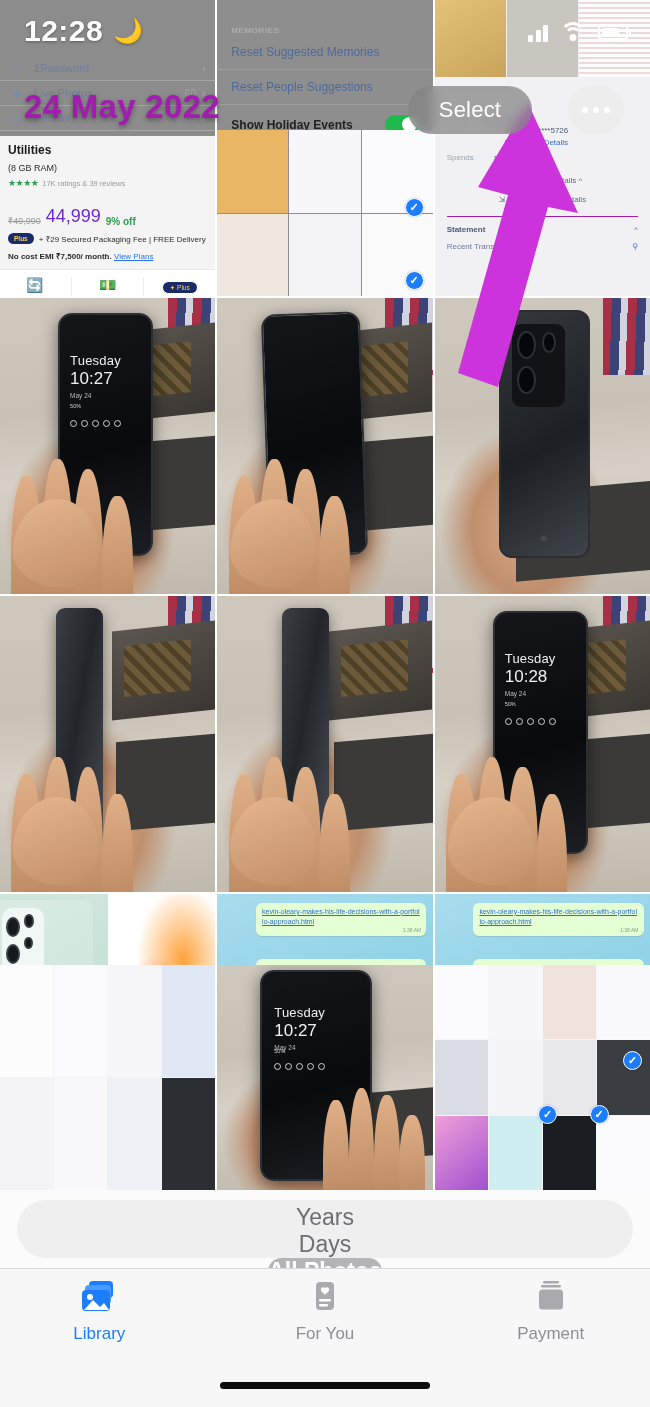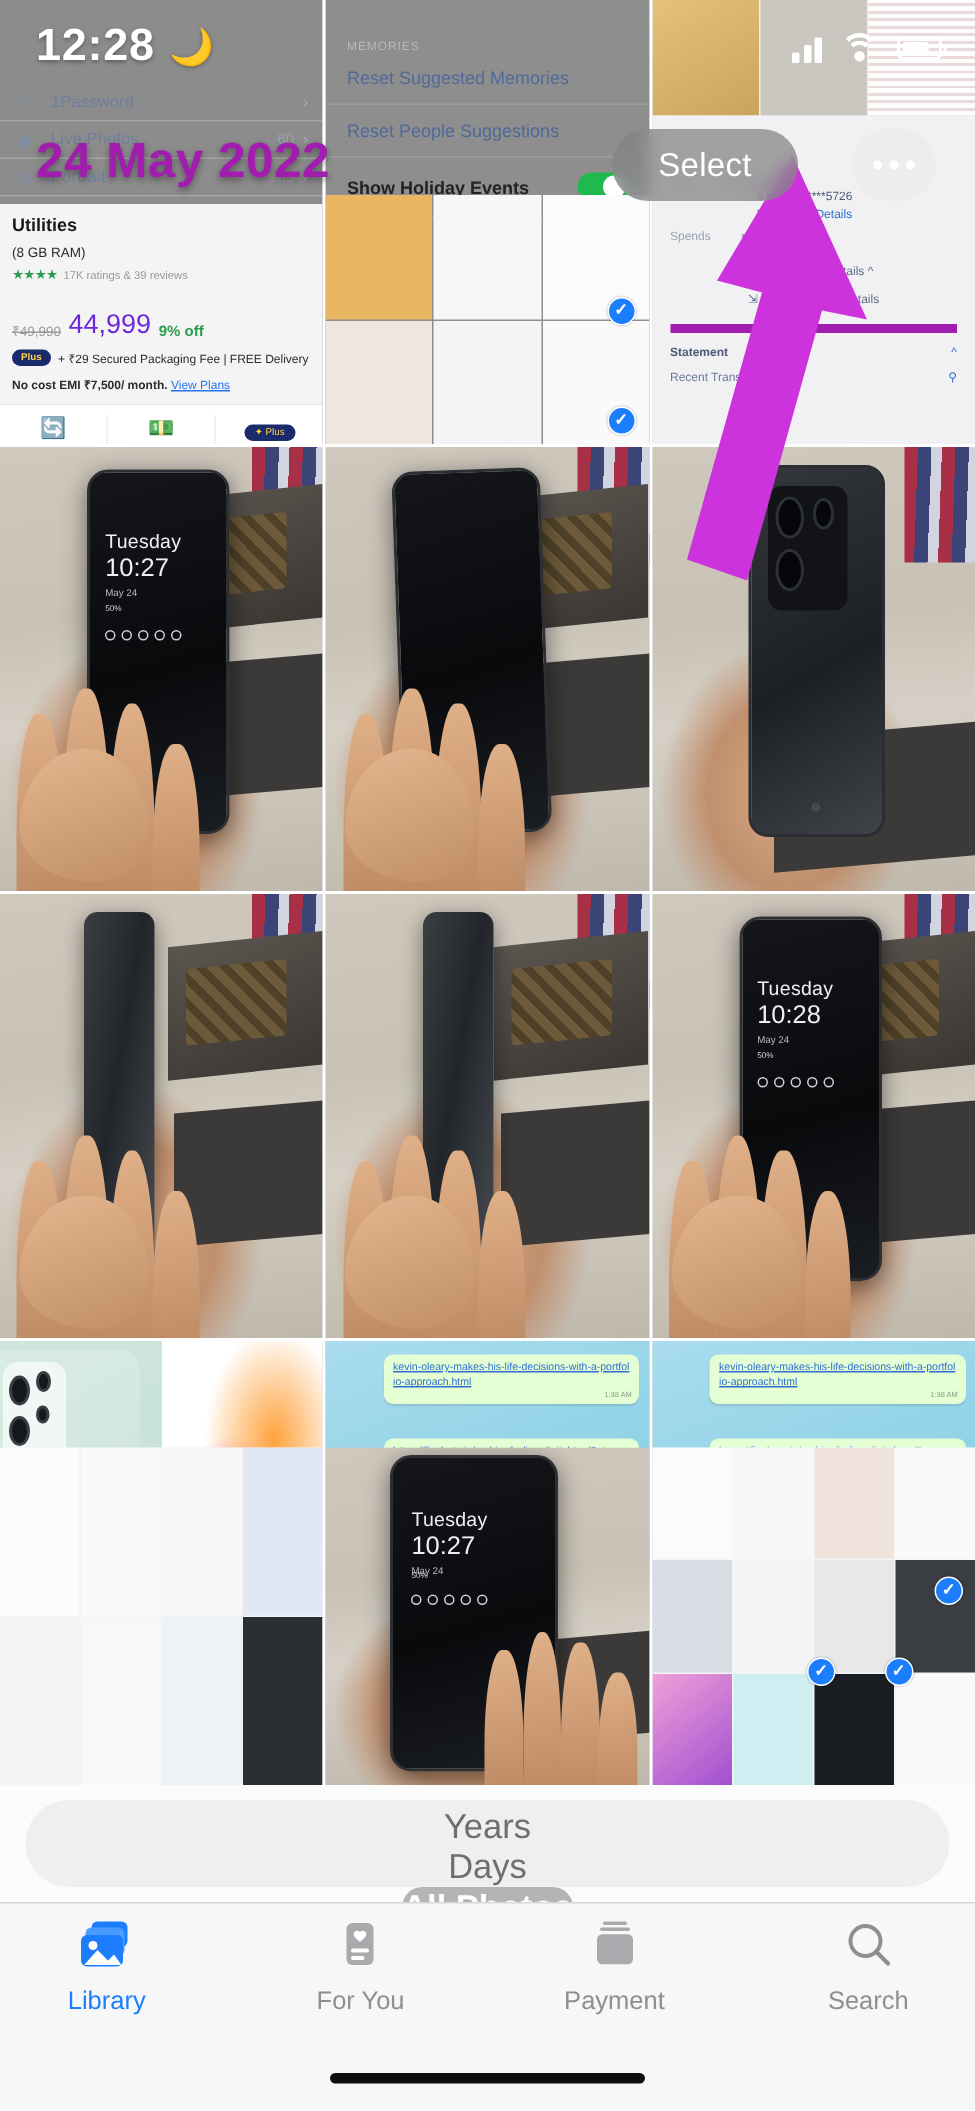--- a/index.html
+++ b/index.html
@@ -511,21 +511,21 @@
             <span style="color:#4a5b78;">Primary Card</span>
           </div>
         <div style="margin-left:58px;color:#4a5b78;">4160*********5726</div>
         <div style="margin-left:58px;color:#2f6fd0;margin-top:3px;">View Card Details</div>
         <div style="display:flex;gap:20px;margin-top:6px;">
             <span style="color:#9aa3b2;">Spends</span>
             <span style="color:#4a5b78;">₹ 6,00,000.00</span>
           </div>
         <div style="margin-top:12px;color:#5b6c88;text-align:center;">Hide Account Details ^</div>
         <div style="margin-top:10px;color:#5b6c88;text-align:center;">⇲ Share Account Details</div>
-        <div style="margin-top:12px;border-top:6px solid #a21caf;padding-top:8px;display:flex;">
+        <div style="margin-top:12px;border-top:1px solid #a21caf;padding-top:8px;display:flex;">
             <span style="flex:1;color:#4a5b78;font-weight:bold;">Statement</span>
             <span style="color:#2f6fd0;">^</span>
           </div>
         <div style="margin-top:8px;display:flex;">
             <span style="flex:1;color:#6a7b97;">Recent Transactions</span>
             <span style="color:#2f6fd0;">⚲</span>
           </div>
       </div>
     </div>
   </div>
@@ -862,24 +862,15 @@
     <div class="tab">
       <span class="ticon">
         <svg width="34" height="34" viewBox="0 0 34 34">
           <rect x="9" y="1" width="16" height="2.4" rx="1.2" fill="#aaaaae"></rect>
           <rect x="7" y="5" width="20" height="2.4" rx="1.2" fill="#aaaaae"></rect>
           <rect x="5" y="9.5" width="24" height="20" rx="3.5" fill="#aaaaae"></rect>
         </svg>
       </span>
       <span class="tlabel">Payment</span>
     </div>
-    <div class="tab">
-      <span class="ticon">
-        <svg width="34" height="34" viewBox="0 0 34 34">
-          <circle cx="15" cy="14" r="10" fill="none" stroke="#8e8e93" stroke-width="2.6"></circle>
-          <line x1="22" y1="21" x2="30" y2="29" stroke="#8e8e93" stroke-width="2.8" stroke-linecap="round"></line>
-        </svg>
-      </span>
-      <span class="tlabel">Search</span>
-    </div>
   </div>
   <div class="home-ind"></div>
 </div>
 
 </body></html>

